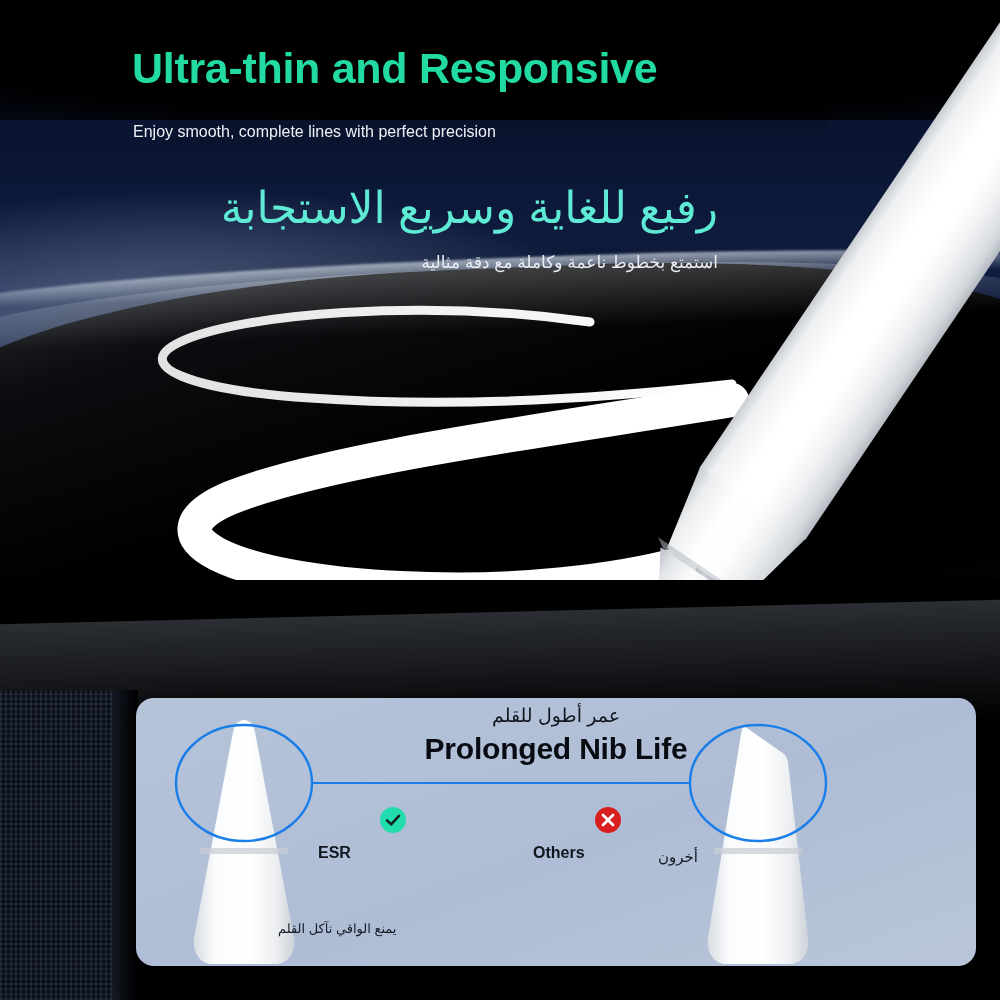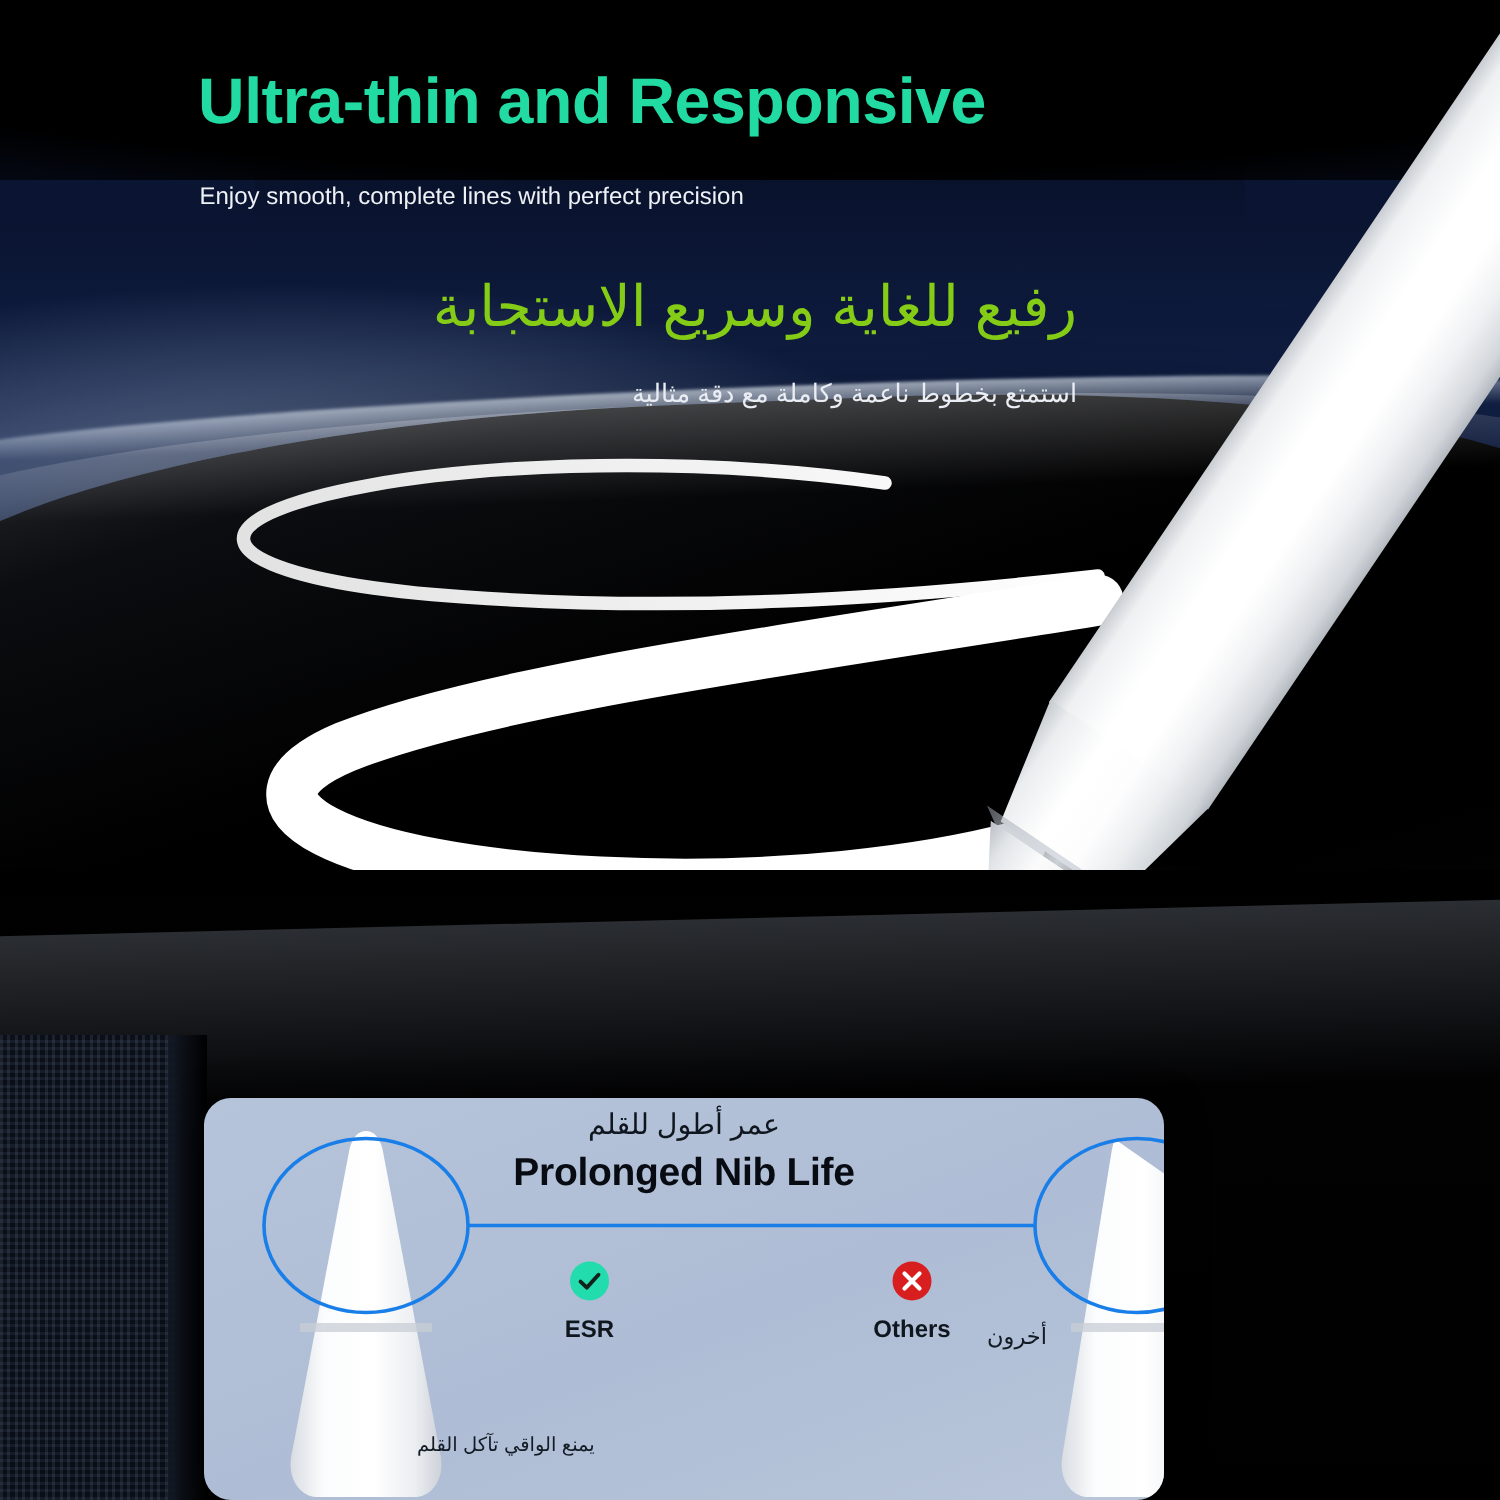--- a/index.html
+++ b/index.html
@@ -221,64 +221,63 @@
     top: 113px;
     width: 520px;
     font-size: 16px;
     line-height: 38px;
     color: #eef1f6;
   }
   .title-ar {
     position: absolute;
     right: 282px;
     top: 182px;
-    font-size: 38px;
-    color: #84cc16;
+    font-size: 44px;
+    color: #5eead4;
     direction: rtl;
     white-space: nowrap;
   }
   .sub-ar {
     position: absolute;
     right: 282px;
     top: 252px;
     font-size: 17px;
     color: #eaeef4;
     direction: rtl;
     white-space: nowrap;
   }
 
   
   .card {
     position: absolute;
     left: 136px;
     top: 698px;
-    width: 640px;
+    width: 840px;
     height: 268px;
     background: linear-gradient(160deg, #b6c4da 0%, #aebdd5 55%, #b9c6da 100%);
     border-radius: 18px;
     overflow: hidden;
     z-index: 50;
     box-shadow: 0 6px 26px rgba(0,0,0,.55);
-    margin-top: 34px;
   }
   .card-title-ar {
     position: absolute;
     top: 6px;
     width: 100%;
     text-align: center;
     font-size: 19px;
     color: #10161f;
     direction: rtl;
   }
   .card-title-en {
     position: absolute;
     top: 34px;
     width: 100%;
     text-align: center;
-    font-size: 26px;
+    font-size: 30px;
     font-weight: bold;
     color: #080c12;
     letter-spacing: -.2px;
   }
   .callout-svg {
     position: absolute;
     left: 0; top: 0;
     width: 730px;
     height: 268px;
     pointer-events: none;
@@ -302,21 +301,21 @@
     top: 108px;
   }
   .badge svg { display: block; }
   .badge-ok { left: 243px; }
   .badge-no { left: 458px; }
 
   .col-label {
     position: absolute;
     top: 146px;
     width: 150px;
-    text-align: center;
+    text-align: left;
     font-size: 16px;
     font-weight: bold;
     color: #10161e;
   }
   .label-esr { left: 182px; }
   .label-oth { left: 397px; }
 
   .label-oth-ar {
     position: absolute;
     left: 522px;

